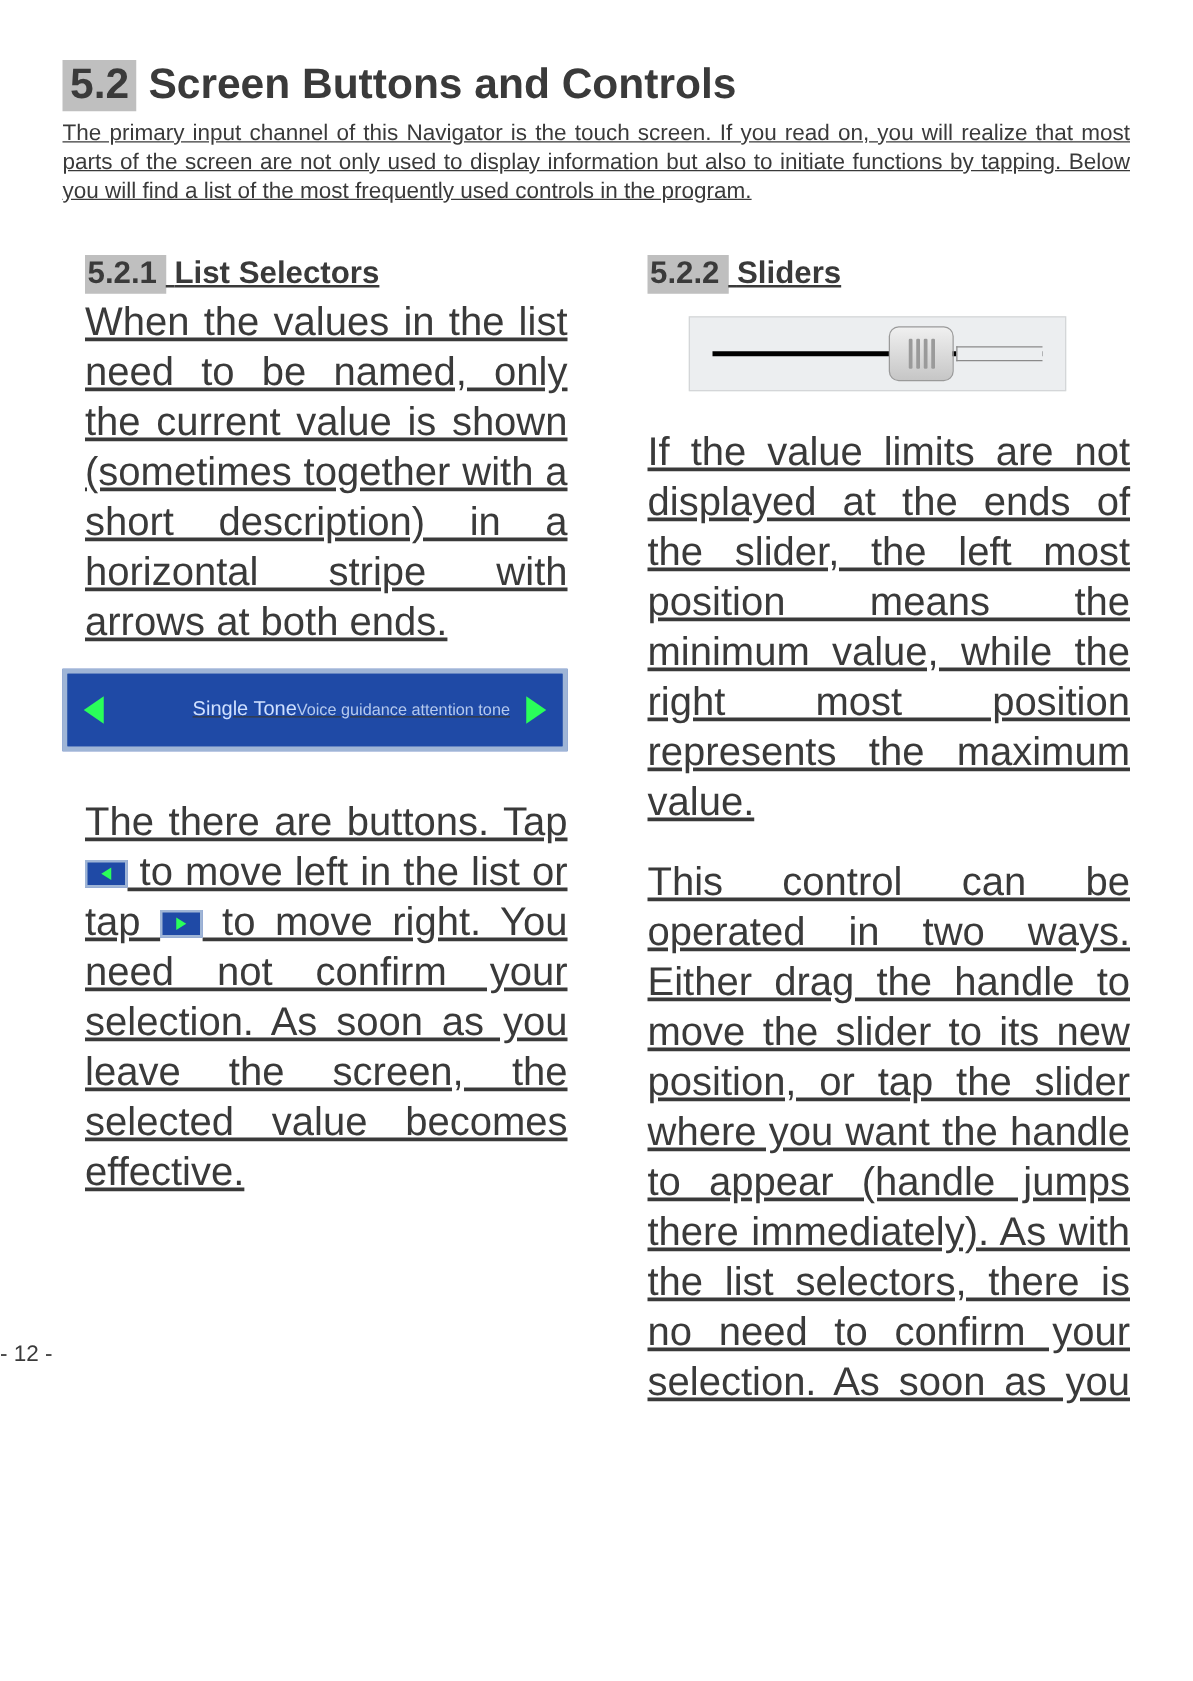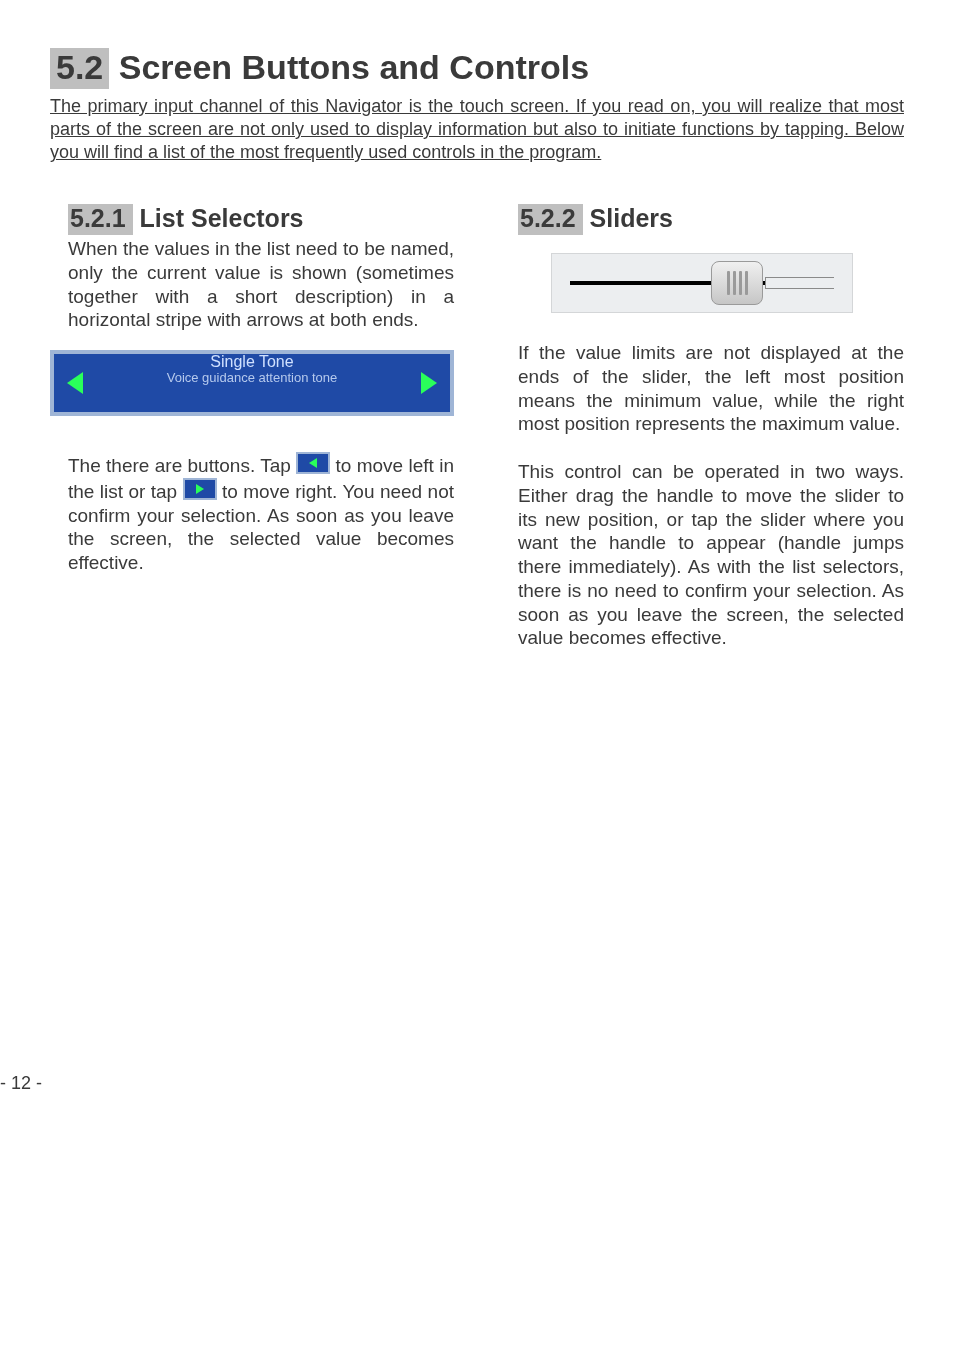--- a/index.html
+++ b/index.html
@@ -32,39 +32,40 @@
     font-size: 18px;
     line-height: 1.28;
     text-align: justify;
     color: #3a3a3a;
     margin-bottom: 40px;
     text-decoration: underline;
   }
   .columns {
     display: flex;
     gap: 46px;
+    text-decoration: underline;
   }
   .col {
     flex: 1 1 0;
     min-width: 0;
   }
   .h3 {
     font-size: 25px;
     font-weight: bold;
     color: #3a3a3a;
     margin: 0 0 2px 0;
   }
   .h3 .numbox {
     background: #bfbfbf;
     padding: 0 7px 2px 2px;
     display: inline-block;
     color: #3a3a3a;
   }
   .body {
-    font-size: 19px;
+    font-size: 32px;
     line-height: 1.25;
     text-align: justify;
     color: #3a3a3a;
   }
   .body p {
     margin: 0 0 24px 0;
   }
   .body p:last-child { margin-bottom: 0; }
 
   
@@ -81,23 +82,23 @@
     display: flex;
     align-items: center;
     justify-content: center;
     background: #1f4aa6;
   }
   .ls-center {
     flex: 1;
     background: #1f4aa6;
     color: #fff;
     display: flex;
-    flex-direction: column;
+    flex-direction: row;
     align-items: center;
-    justify-content: flex-start;
+    justify-content: flex-end;
     line-height: 1.05;
   }
   .ls-center .title {
     font-size: 16px;
     color: #cfe0ff;
   }
   .ls-center .sub {
     font-size: 13px;
     color: #b5c9ed;
   }

